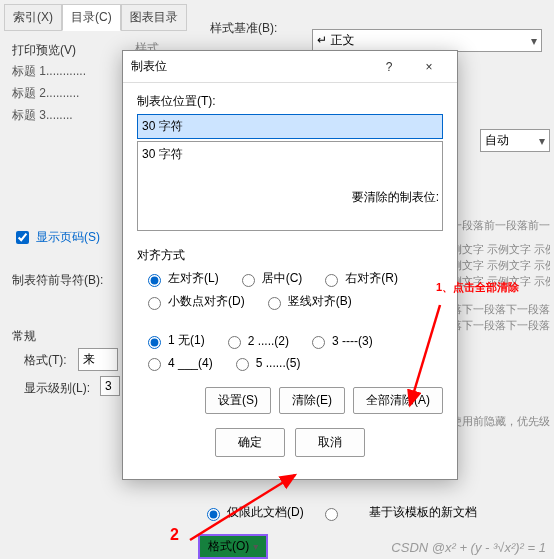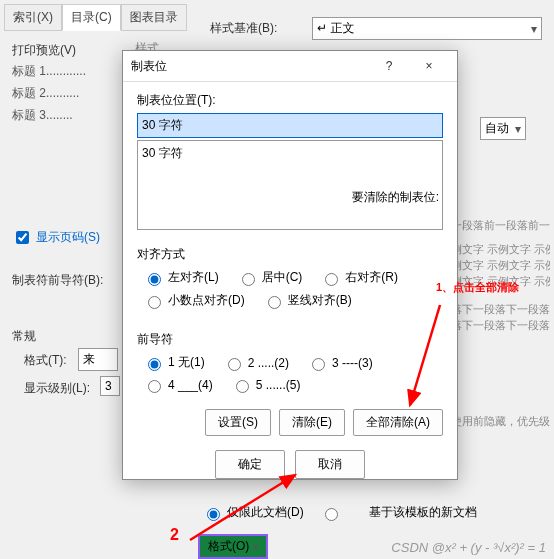--- a/index.html
+++ b/index.html
@@ -1,20 +1,20 @@
 <!DOCTYPE html>
 <html><head>
 <meta charset="utf-8">
 <style>
 * { box-sizing: border-box; font-family: "Microsoft YaHei", sans-serif; font-size: 12px; }
 body { margin: 0; width: 554px; height: 559px; background: #fff; position: relative; overflow: hidden; }
 .bg { position: absolute; inset: 0; background: #f0f0f0; }
 .bg-label { position: absolute; color: #333; }
 .bg-input { position: absolute; background: #fff; border: 1px solid #999; padding: 2px 4px; }
-.bg-select { position: absolute; background: #fff; border: 1px solid #999; padding: 2px 4px; display: flex; justify-content: space-between; align-items: center; }
+.bg-select { position: absolute; background: #fff; border: 1px solid #999; padding: 2px 4px; display: flex; justify-content: space-between; align-items: center; margin-top: 12px; }
 .bg-select::after { content: "▾"; color: #555; }
 .tab-row { position: absolute; top: 4px; left: 4px; display: flex; }
 .tab { padding: 4px 8px; border: 1px solid #ccc; background: #eee; color: #444; }
 .tab.active { background: #fff; border-bottom: 1px solid #fff; }
 .preview-label { position: absolute; top: 42px; left: 12px; color: #333; }
 .toc-lines { position: absolute; top: 60px; left: 12px; right: 0; color: #555; line-height: 22px; }
 .checkbox-row { position: absolute; display: flex; align-items: center; gap: 4px; color: #0066cc; }
 .checkbox-row input { accent-color: #0066cc; }
 .right-text { position: absolute; right: 4px; color: #888; font-size: 11px; line-height: 18px; text-align: left; white-space: nowrap; overflow: hidden; }
 .dialog { position: absolute; top: 50px; left: 122px; width: 336px; height: 430px; background: #fff; border: 1px solid #888; box-shadow: 0 4px 20px rgba(0,0,0,0.3); display: flex; flex-direction: column; }
@@ -57,21 +57,21 @@
   <div class="toc-lines">
     <div>标题 1............</div>
     <div>标题 2..........</div>
     <div>标题 3........</div>
   </div>
 
   <div class="bg-label" style="top:20px; left:210px;">样式基准(B):</div>
   <div class="bg-select" style="top:17px; left:312px; width:230px;">↵ 正文</div>
   <div class="bg-label" style="top:40px; left:135px; color:#888;">样式</div>
 
-  <div class="bg-select" style="top:117px; left:480px; width:46px;text-align:right;">自动</div>
+  <div class="bg-select" style="top:117px; left:480px; width:70px;text-align:right;">自动</div>
 
   <div class="checkbox-row" style="top:228px; left:12px;">
       <input type="checkbox" checked="" style="">
       <span>显示页码(S)</span>
     </div>
   <div class="bg-label" style="top:272px; left:12px;">制表符前导符(B):</div>
 
   <div class="bg-label" style="top:328px; left:12px;">常规</div>
   <div class="bg-label" style="top:352px; left:24px;">格式(T):</div>
   <div class="bg-input" style="top:348px; left:78px; width:40px;">来</div>
@@ -134,21 +134,20 @@
             <span>小数点对齐(D)</span>
           </label>
         <label>
             <input type="radio" name="al" style="">
             <span>竖线对齐(B)</span>
           </label>
       </div>
     </div>
 
     <div class="fieldset">
-      <div class="fieldset-title">前导符</div>
       <div class="radio-row">
         <label>
             <input type="radio" name="ld" checked="" style="">
             <span>1 无(1)</span>
           </label>
         <label>
             <input type="radio" name="ld" style="">
             <span>2 .....(2)</span>
           </label>
         <label>

